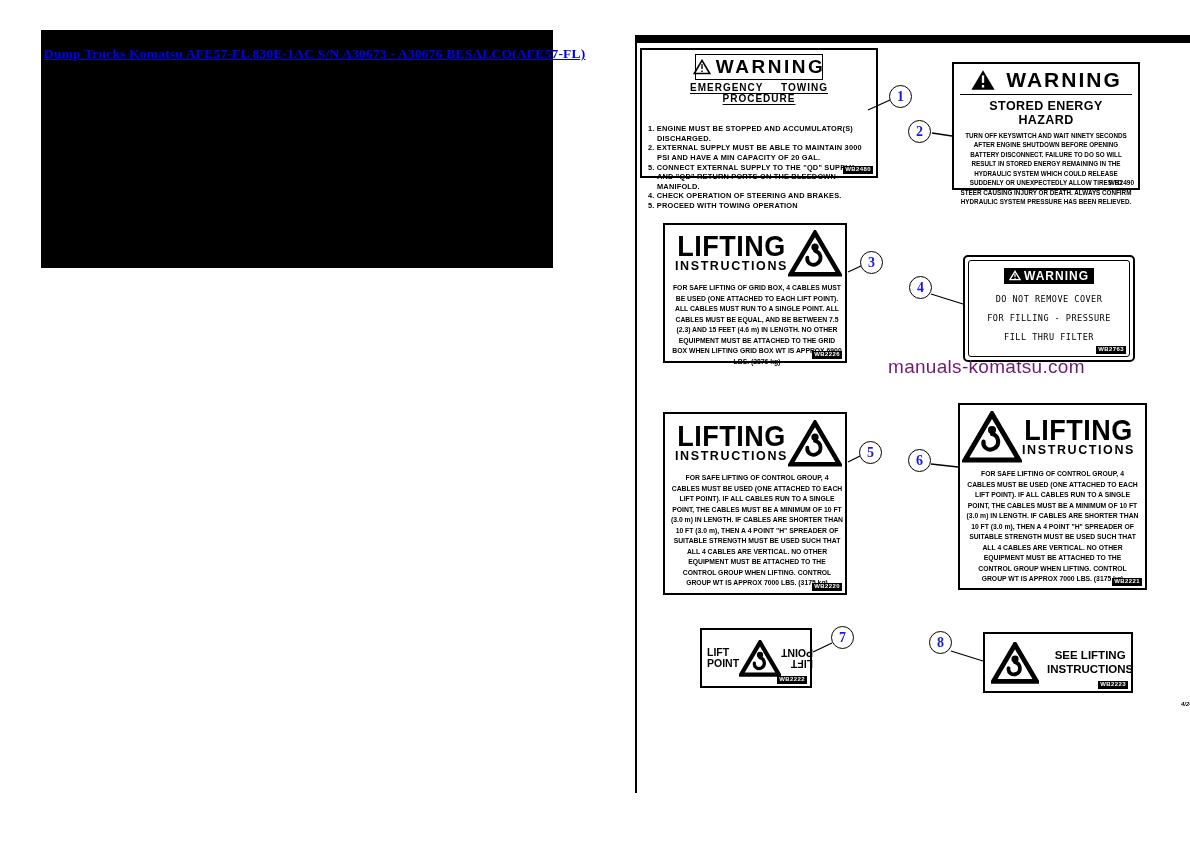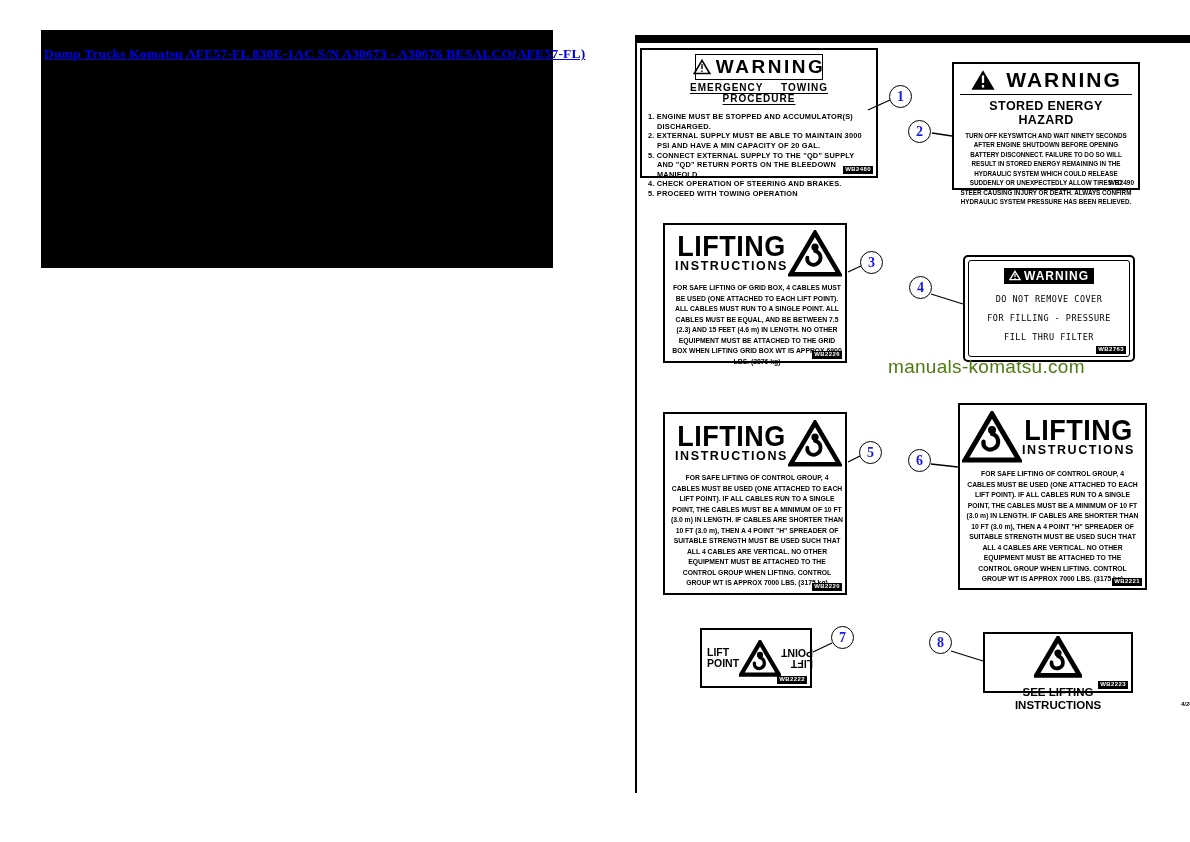--- a/index.html
+++ b/index.html
@@ -22,21 +22,21 @@
                font-size:6px; font-weight:bold; padding:0 2px; letter-spacing:0.4px; line-height:1.3; }
   .code-plain { position:absolute; right:4px; bottom:2px; font-size:6.5px; font-weight:bold; }
 
   
   .d-towing { left:3px; top:5px; width:238px; height:130px; border-width:2px; padding:4px 6px 2px; }
   .warn-head-box { width:128px; margin:0 auto; border:1.5px solid #000; display:flex; align-items:center;
                    justify-content:center; gap:5px; padding:1px 2px; }
   .warn-word-1 { font-size:19px; font-weight:bold; letter-spacing:2.5px; }
   .towing-title { margin-top:2px; text-align:center; font-size:10px; font-weight:bold;
                   letter-spacing:1px; word-spacing:14px; text-decoration:underline; text-underline-offset:2px; }
-  .towing-list { list-style:none; margin-top:8px; }
+  .towing-list { list-style:none; margin-top:20px; }
   .towing-list li { font-size:7.4px; font-weight:bold; line-height:1.3; padding-left:9px; text-indent:-9px; letter-spacing:0.2px; }
 
   
   .d-stored { left:315px; top:19px; width:188px; height:128px; padding:4px 6px; }
   .stored-head { display:flex; align-items:center; justify-content:center; gap:10px;
                  border-bottom:1.5px solid #000; padding-bottom:2px; }
   .warn-word-2 { font-size:21px; font-weight:bold; letter-spacing:2px; }
   .stored-title { margin-top:4px; text-align:center; font-size:12.5px; font-weight:bold; letter-spacing:0.4px; }
   .stored-body { margin:4px auto 0; width:172px; text-align:center; font-size:6.3px; font-weight:bold; line-height:1.5; }
 
@@ -59,24 +59,24 @@
   .fill-line { margin-top:9px; font-family:"DejaVu Sans Mono", monospace; font-size:8.5px; letter-spacing:0.5px; }
 
   
   .d-liftpoint { left:63px; top:585px; width:112px; height:60px; display:flex; align-items:center;
                  justify-content:space-between; padding:2px 5px; }
   .lp-text { font-size:10.5px; font-weight:bold; line-height:1.05; }
   .lp-text.flip { transform:rotate(180deg); }
 
   
   .d-seelift { left:346px; top:589px; width:150px; height:61px; display:flex; align-items:center;
-               justify-content:flex-start; gap:8px; padding:2px 6px;flex-direction:column; }
+               justify-content:flex-start; gap:8px; padding:2px 6px; }
   .sl-text { width:88px; text-align:center; font-size:11.5px; font-weight:bold; line-height:1.15; }
 
-  .watermark { position:absolute; left:251px; top:313px; font-size:19px; color:#4d7c0f; letter-spacing:0.3px; }
+  .watermark { position:absolute; left:251px; top:313px; font-size:19px; color:#701a75; letter-spacing:0.3px; }
   .sheet-date { position:absolute; right:6px; top:658px; font-size:6px; font-weight:bold; font-style:italic; }
 
   
   .callout { position:absolute; width:23px; height:23px; border:1.6px solid #000; border-radius:50%;
              background:#fff; display:flex; align-items:center; justify-content:center;
              font-family:"Liberation Serif", serif; font-weight:bold; font-size:14px;
              color:var(--callout-blue,#1a1ae6); }
   .leaders { position:absolute; left:0; top:0; pointer-events:none; }
 
   .tri-icon svg, .hook-icon svg { display:block; }

